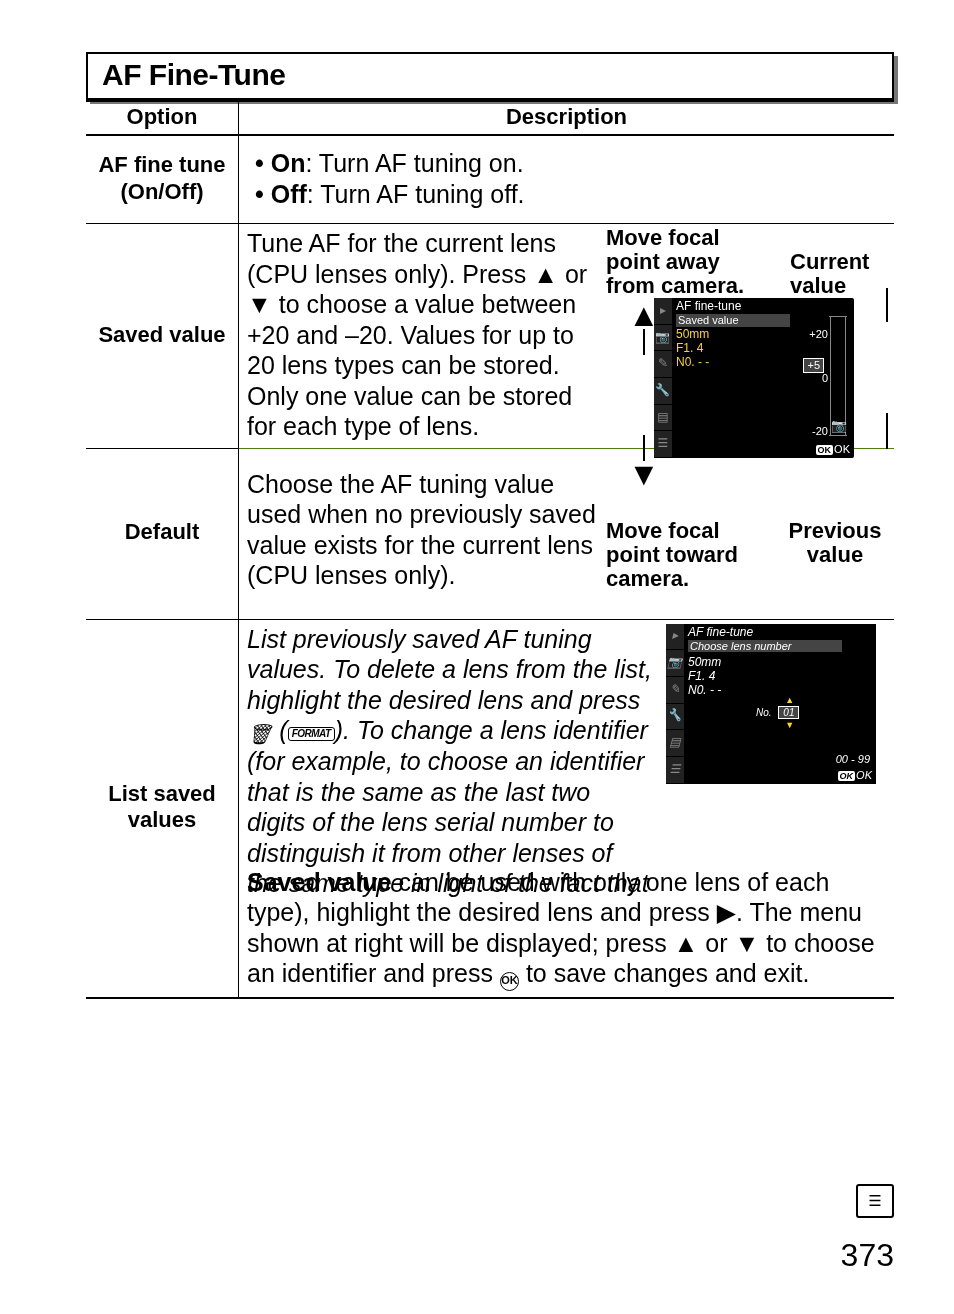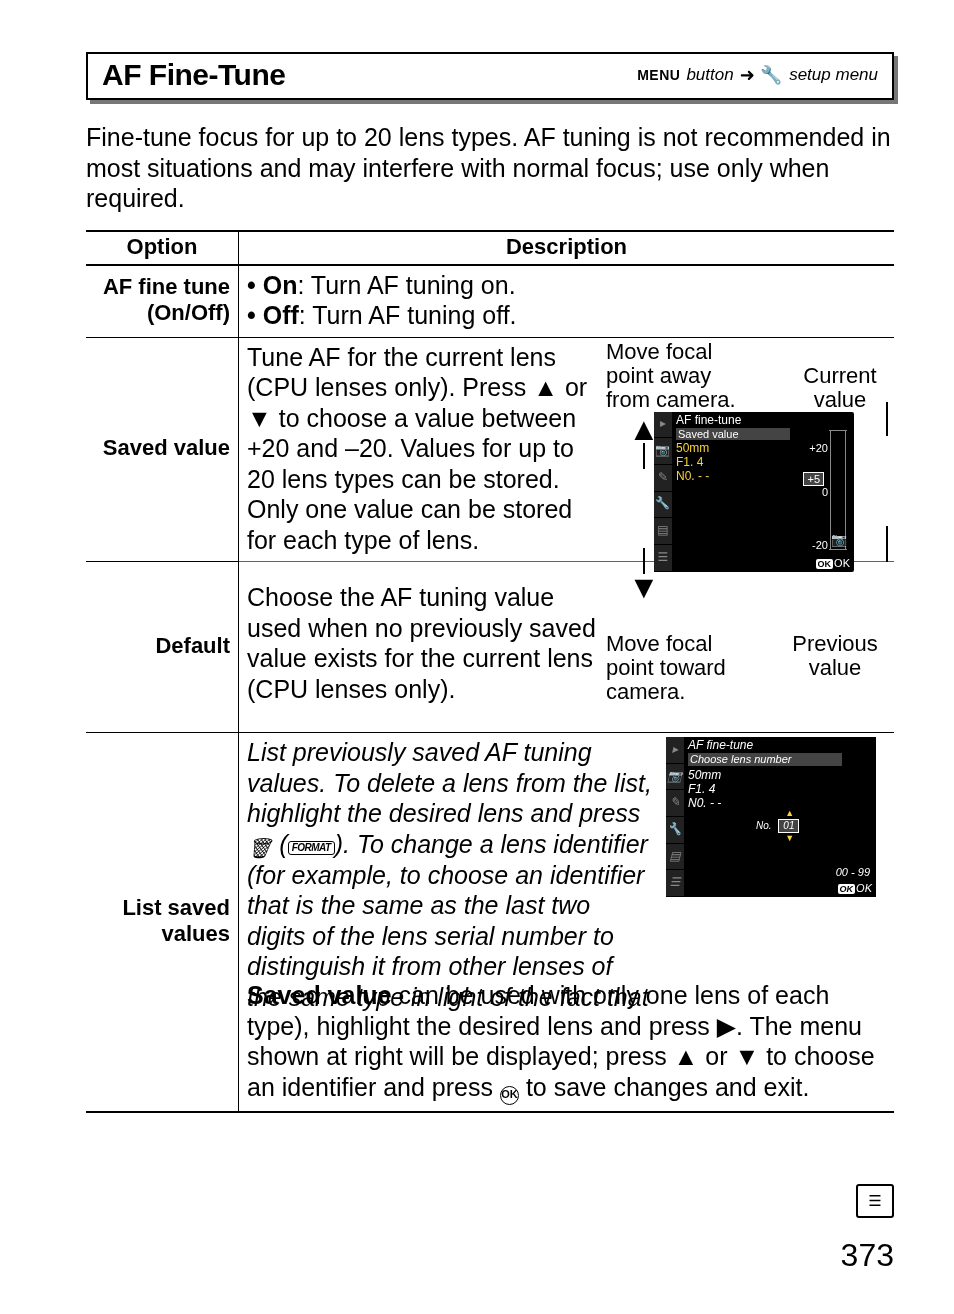--- a/index.html
+++ b/index.html
@@ -71,27 +71,27 @@
   }
   table.opt td {
     border-bottom: 1px solid #000;
     padding: 4px 8px 6px 8px;
     vertical-align: middle;
     line-height: 1.22;
   }
   table.opt tr:last-child td { border-bottom: 2px solid #000; }
   table.opt td.rowhead {
     border-right: 1px solid #000;
-    text-align: right;
+    text-align: center;
     font-family: "Myriad Pro", Arial, sans-serif;
     font-weight: 800;
     font-size: 22px;
     line-height: 1.2;
   }
-  .bul { padding-left: 0; margin: 0; list-style: none;}
+  .bul { padding-left: 0; margin: 8px; list-style: none;}
   .bul li::before { content: "•  "; font-weight: bold;}
   .b { font-weight: 800; font-family: "Myriad Pro", Arial, sans-serif;}
 
   
   .sv-row { display:flex; gap:10px; }
   .sv-left { flex: 1 1 355px;}
   .sv-right { flex: 0 0 280px; position: relative; }
 
   
   .lcd {
@@ -145,23 +145,23 @@
   .lcd .cammark{
     position:absolute; right:6px; bottom:24px; font-size:13px; color:#f7d23a;
   }
 
   .big-arrow {
     position:absolute; font-size:32px; color:#000;
   }
   .big-arrow.up { left:22px; top:68px; }
   .big-arrow.dn { left:22px; top:210px; }
 
-  .annot { position:absolute; font-size:22px; line-height:1.1; }
+  .annot { position:absolute; font-size:22px; line-height:1.1;font-weight:bold; }
   .annot.tl { left:0; top:-2px; width:150px;}
-  .annot.tr { right:-4px; top:22px; text-align:center; width:100px;}
+  .annot.tr { right:-4px; top:22px; text-align:left; width:100px;}
   .annot.bl { left:0; bottom:-8px; width:150px;}
   .annot.br { right:-4px; bottom:2px; text-align:center; width:110px;}
   .sv-right .tick {
     position:absolute; width:2px; background:#000;
   }
   .tick.tt { right:-2px; top:60px; height:34px;}
   .tick.bb { right:-2px; bottom:48px; height:36px;}
 
   
   .lv-row { display:flex; gap:12px;font-style:italic;}
@@ -211,30 +211,22 @@
     font-size:32px;
   }
 </style>
 </head>
 <body>
 
 <div class="page">
 
   <div class="titlebar">
     <div class="ttl">AF Fine-Tune</div>
-    <div class="crumb">
-      <span class="menu-sc">MENU</span>
-      <span class="btn-ital">button</span>
-      <span class="arrow">➜</span>
-      <span class="wrench">🔧</span>
-      <span class="btn-ital">setup menu</span>
-    </div>
   </div>
 
-  <p class="intro">Fine-tune focus for up to 20 lens types.  AF tuning is not recommended in most situations and may interfere with normal focus; use only when required.</p>
 
   <table class="opt">
     <thead>
       <tr>
         <th class="optcol">Option</th>
         <th>Description</th>
       </tr>
     </thead>
     <tbody>
 

